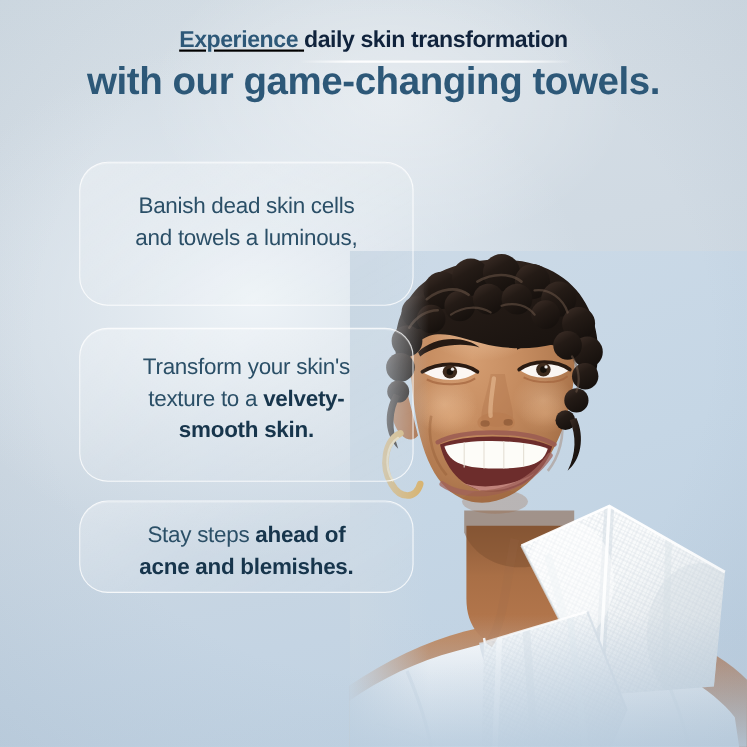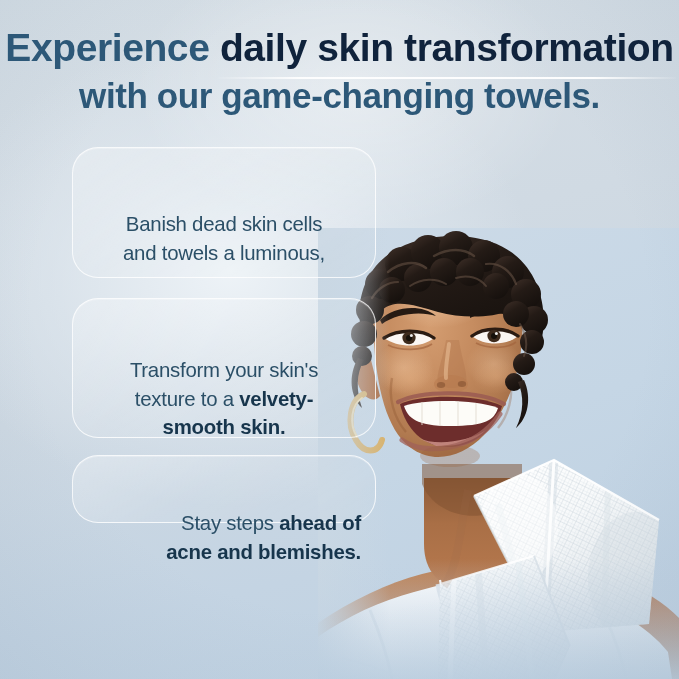--- a/index.html
+++ b/index.html
@@ -33,21 +33,21 @@
 
   
   .headline {
     position:absolute; left:0; right:0; top:24px;
     text-align:center;
     line-height:1.24;
     letter-spacing:-0.4px;
     -webkit-font-smoothing:antialiased;
   }
   .headline .ln { display:block; white-space:nowrap; }
-  .hl-1 { font-size:39px; }
+  .hl-1 { font-size:21px;text-decoration:underline; }
   .hl-2 { font-size:35px; margin-top:2px; }
   .w-steel { color:#2d5878; font-weight:bold; }
   .w-navy  { color:#10233c; font-weight:bold; }
   .u-wrap { position:relative; display:inline-block; }
   .u-wrap::after {
     content:""; position:absolute;
     left:-2px; right:-2px; bottom:-7px; height:2px;
     background:linear-gradient(90deg, rgba(255,255,255,0.05), rgba(255,255,255,0.92) 18%, rgba(255,255,255,0.95) 82%, rgba(255,255,255,0.05));
     border-radius:2px;
   }
@@ -60,24 +60,24 @@
     border-radius:26px;
     background:linear-gradient(150deg, rgba(255,255,255,0.30) 0%, rgba(255,255,255,0.11) 45%, rgba(255,255,255,0.05) 100%);
     text-align:center;
     color:#24475f;
     font-size:20.4px;
     line-height:1.40;
     letter-spacing:-0.25px;
     box-shadow:0 1px 0 rgba(255,255,255,0.25) inset;
     -webkit-font-smoothing:antialiased;
   }
-  .card .txt { display:block; padding:0 14px;margin-top:36px; }
+  .card .txt { display:block; padding:0 14px; }
   #card-1 { height:131px; padding-top:26px; }
   #card-2 { height:140px; margin-top:20px; padding-top:21px; }
-  #card-3 { height:68px;  margin-top:17px; padding-top:17px;text-align:right; }
+  #card-3 { height:84px;  margin-top:17px; padding-top:17px; }
   .card .ln { display:block; white-space:nowrap; }
   .t-reg { font-weight:normal; color:#2b4f67; }
   .t-bold{ font-weight:bold;  color:#17354c; }
 
   
   .photo {
     position:absolute;
     left:318px; top:228px; width:361px; height:451px;
     overflow:hidden;
   }

